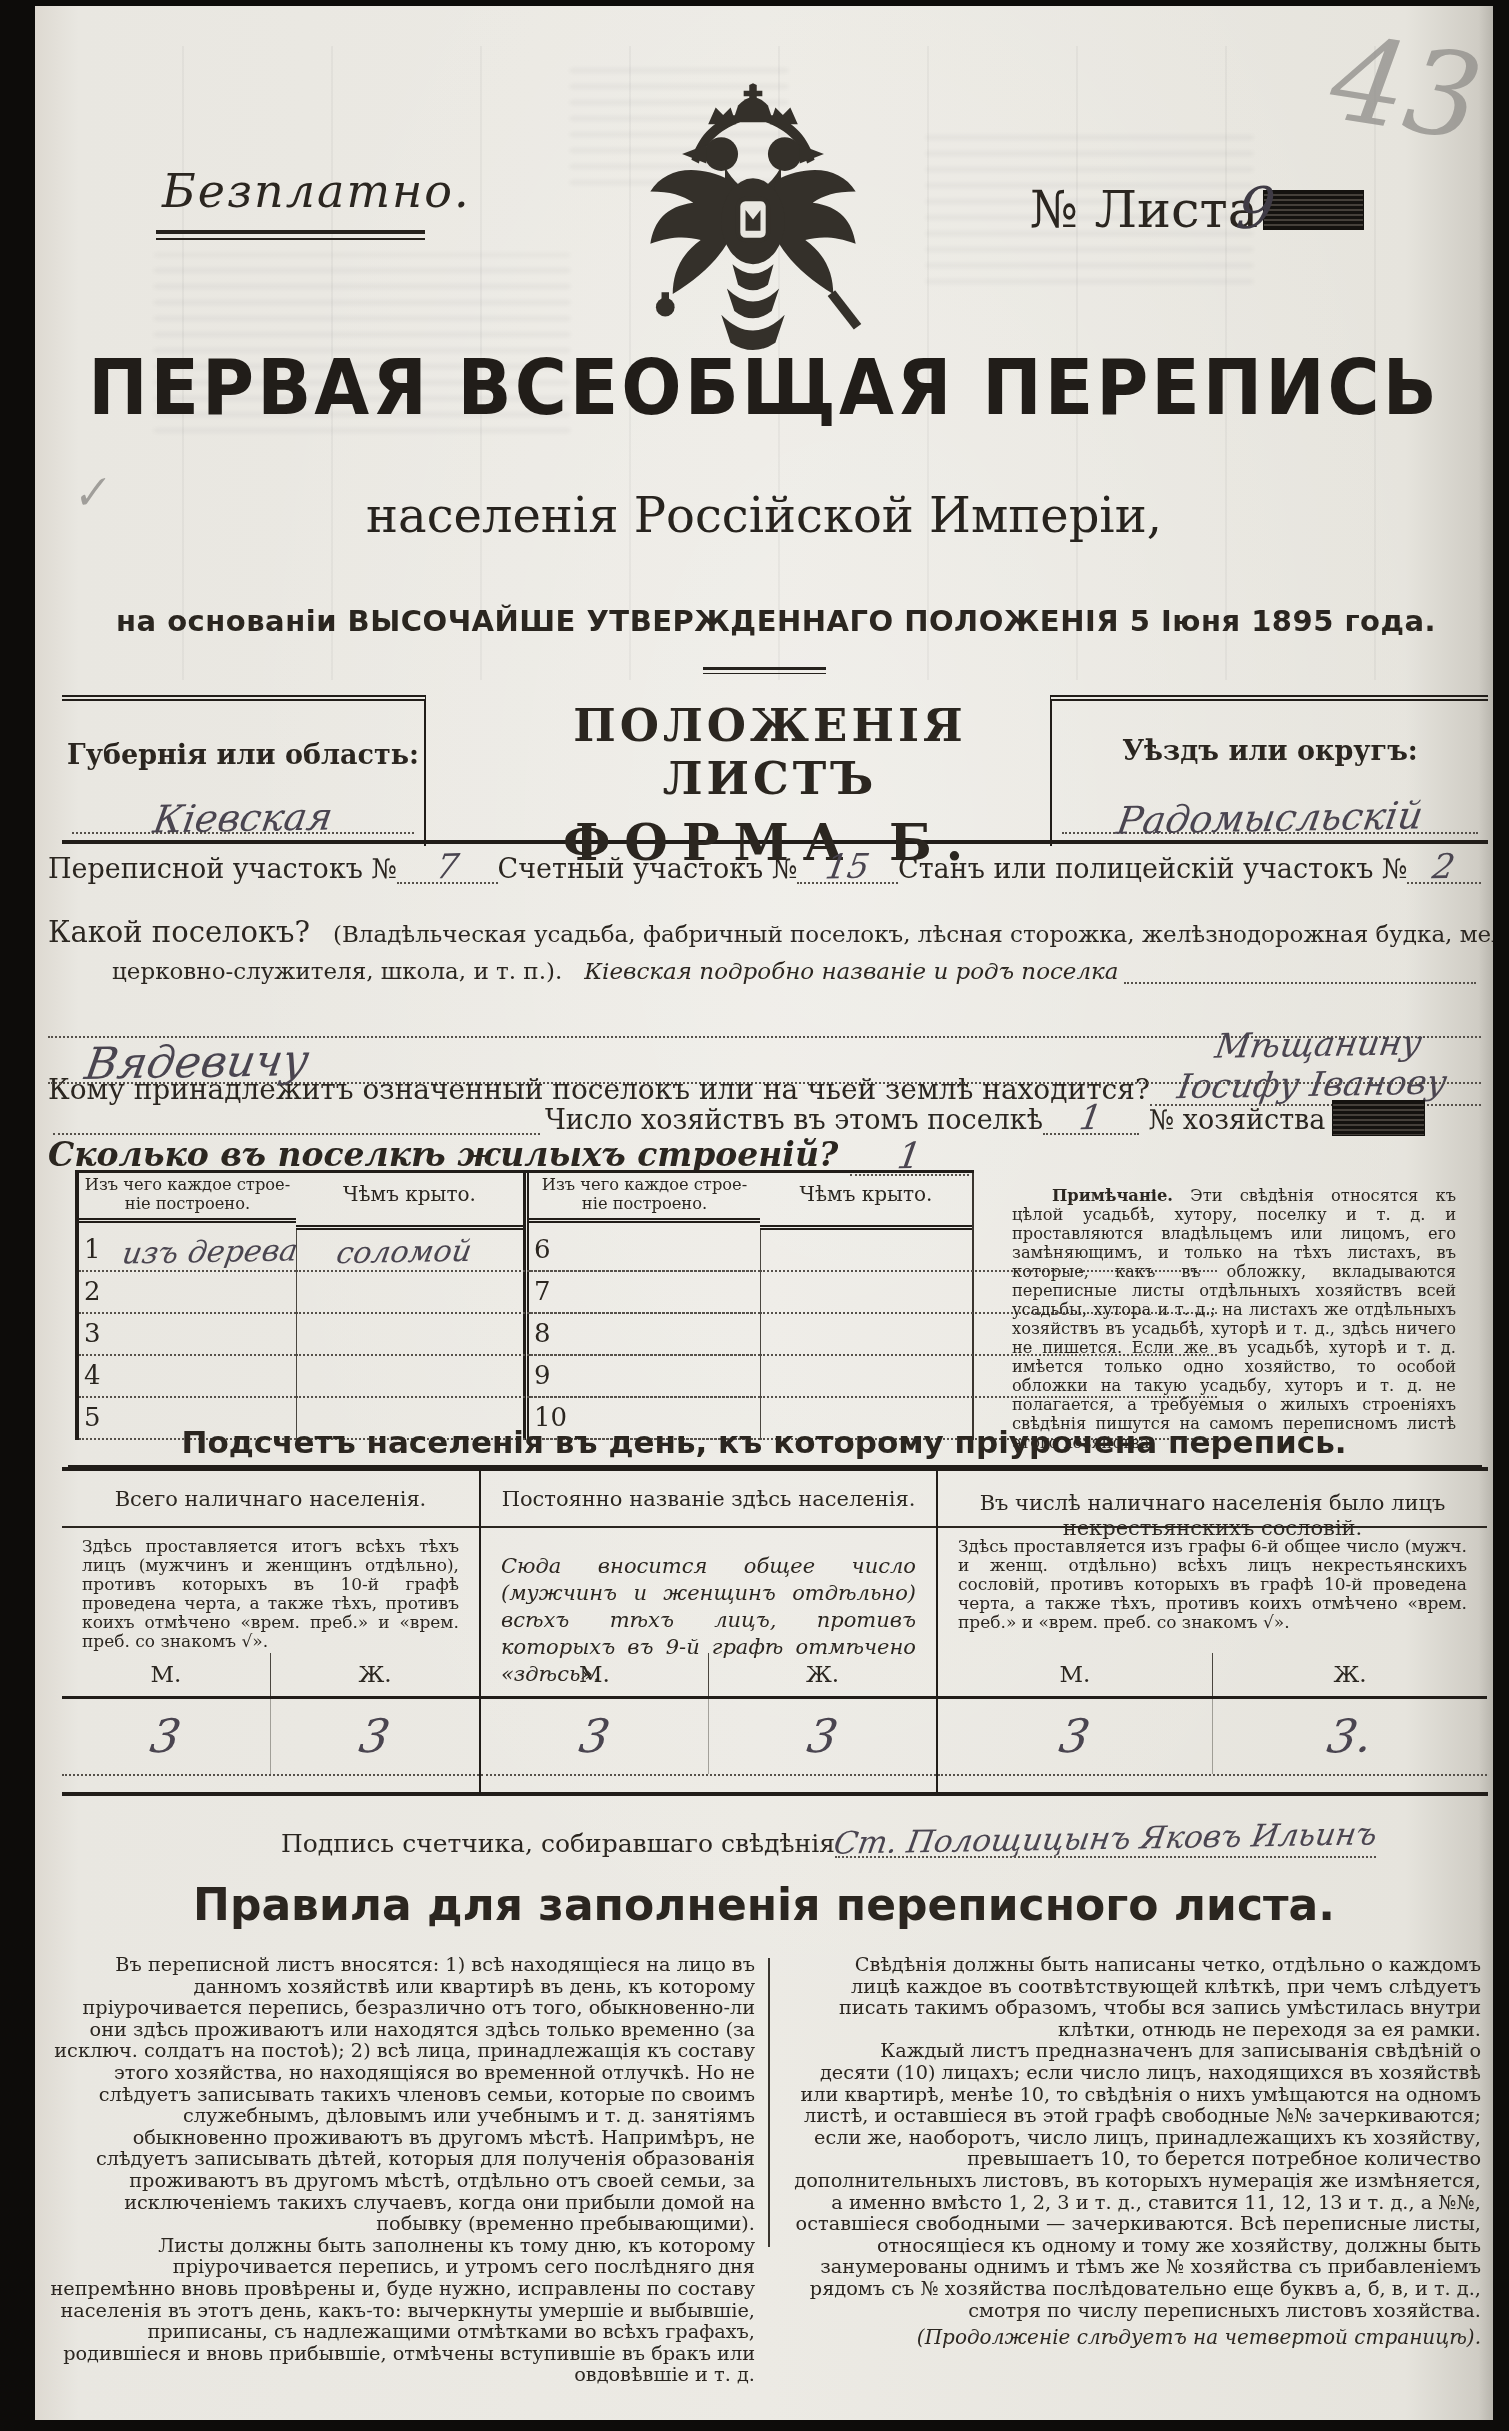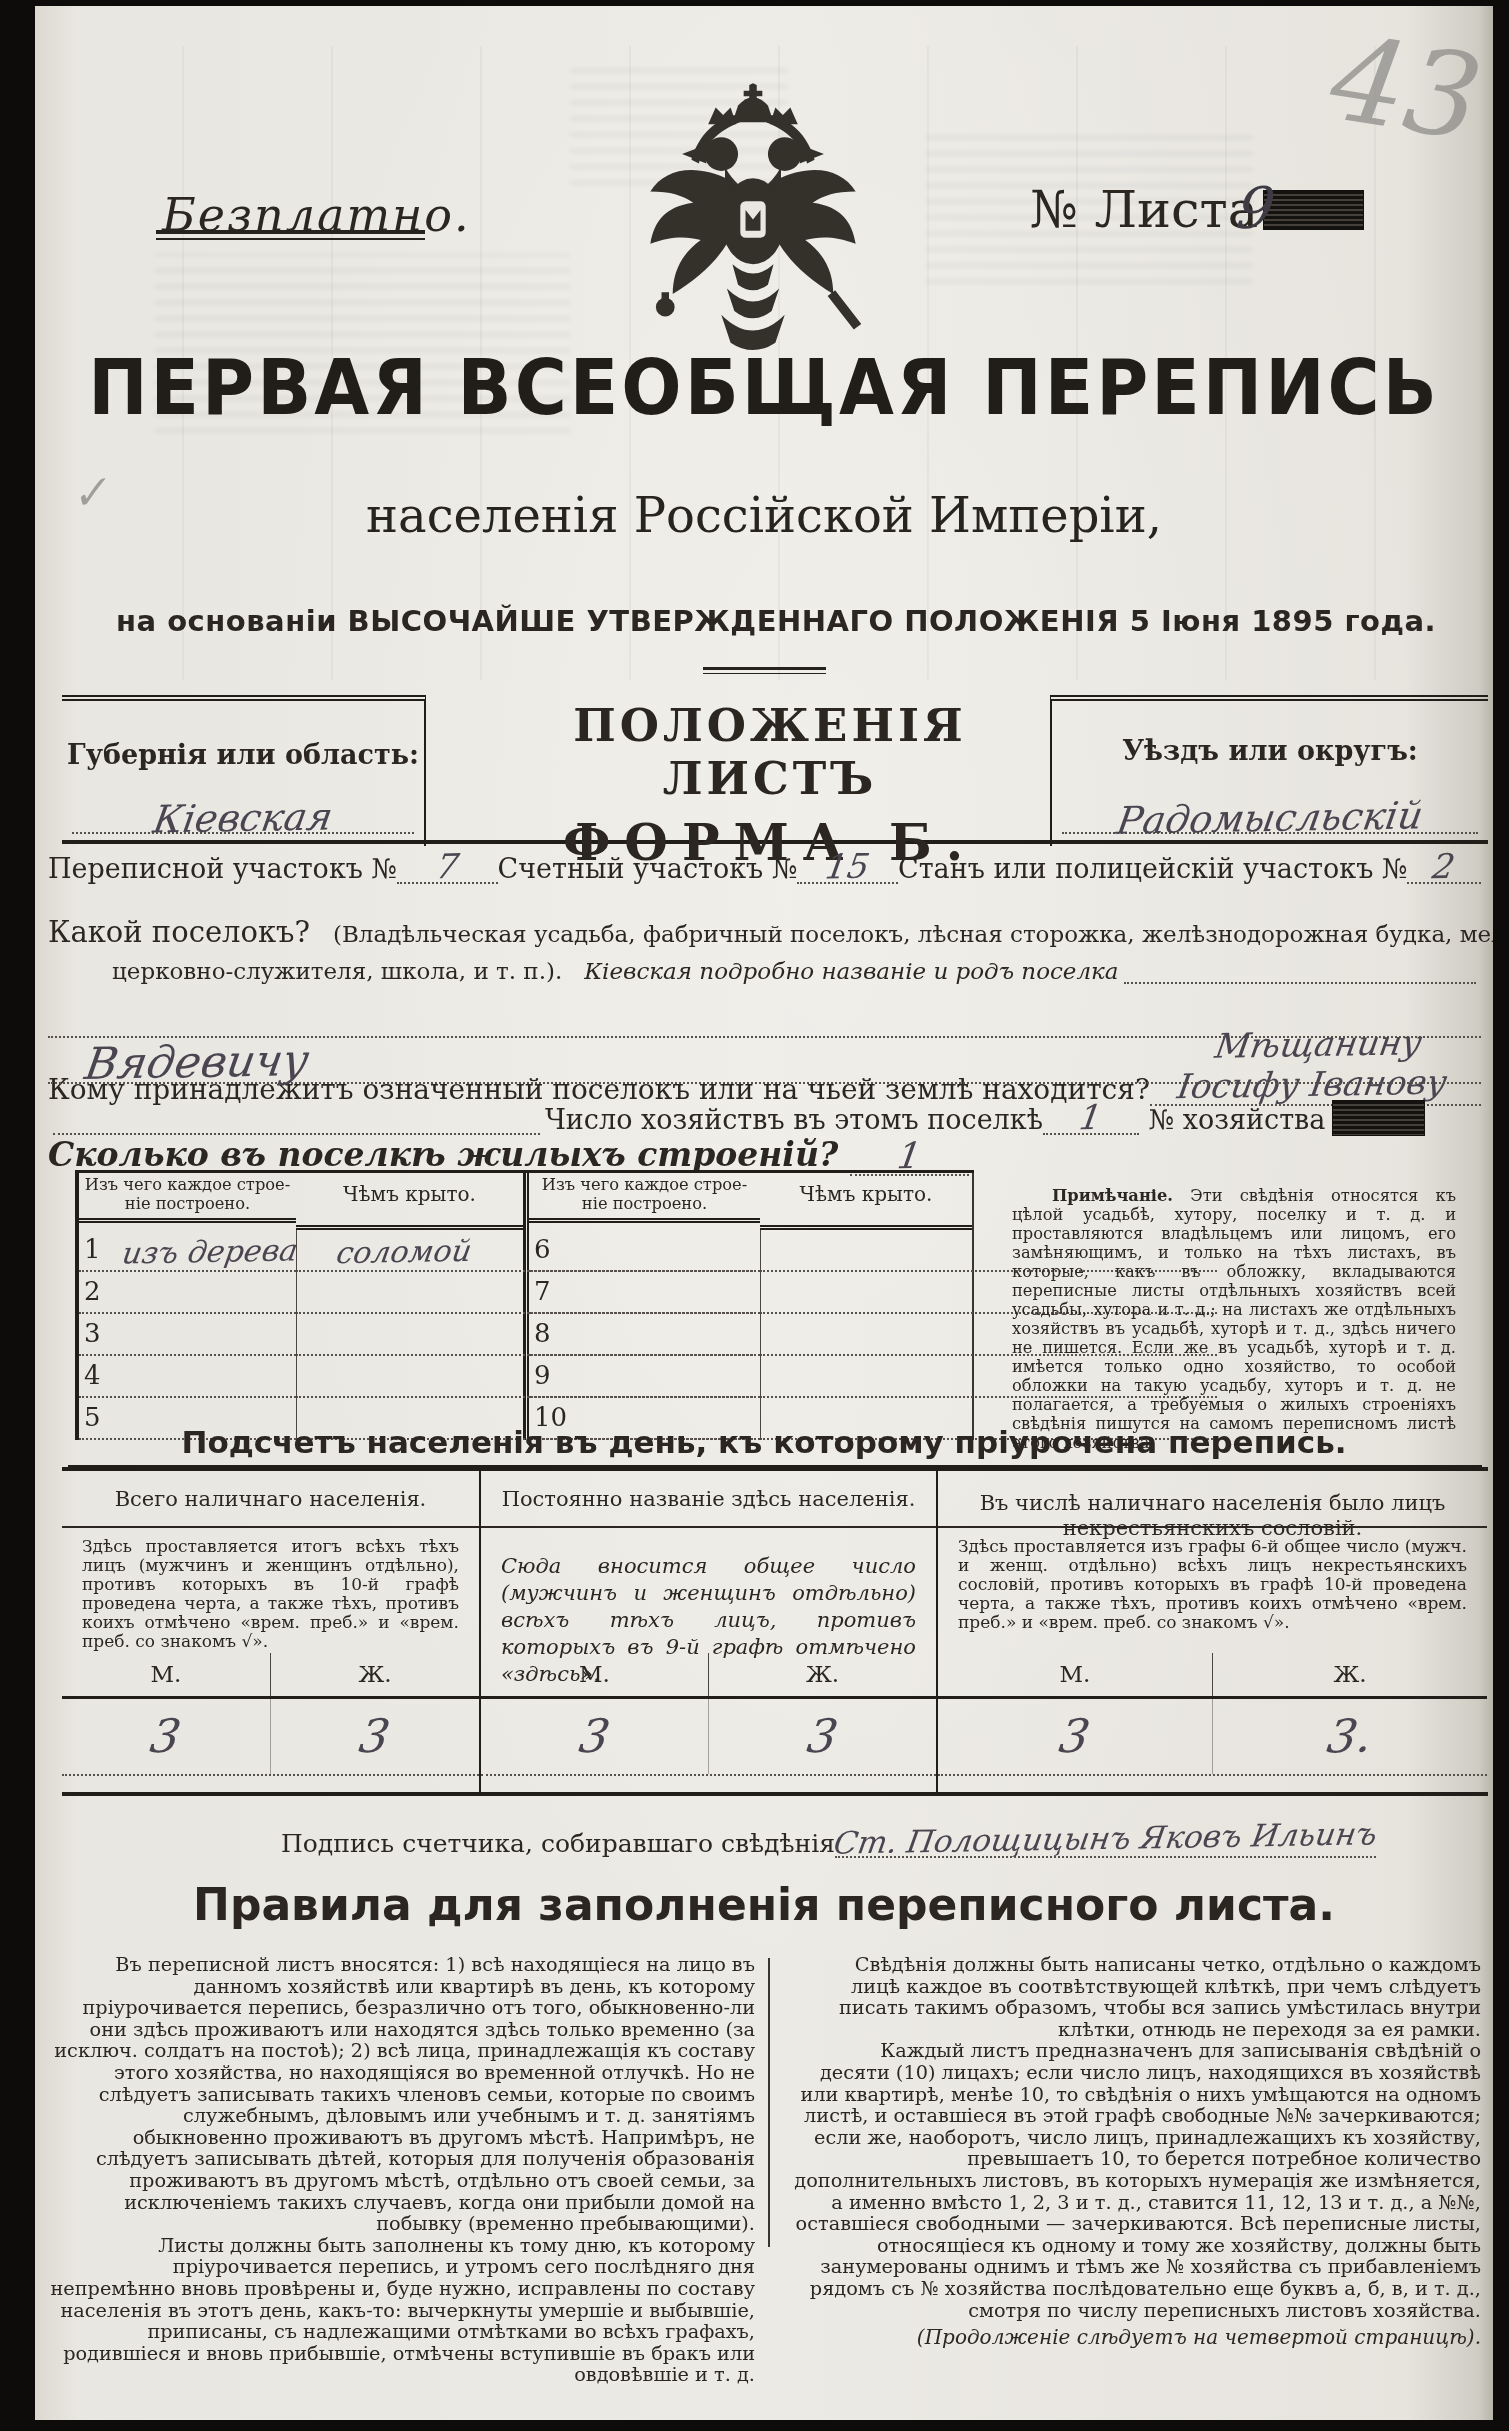--- a/index.html
+++ b/index.html
@@ -25,21 +25,21 @@
 
   .hw{font-style:italic;color:#4a4550;transform:skewX(-10deg) rotate(-1deg);display:inline-block;}
   .pencil{color:#8f8d89;font-style:italic;}
   .dots{flex:1 1 auto;border-bottom:2px dotted #55504a;height:1.05em;margin:0 5px;}
   .blank{display:inline-block;border-bottom:2px dotted #55504a;text-align:center;vertical-align:baseline;}
   .flexline{display:flex;align-items:flex-end;position:absolute;}
   .nowrap{white-space:nowrap;}
   .ital{font-style:italic;}
 
   
-  .free{position:absolute;left:127px;top:158px;font-size:46px;font-style:italic;letter-spacing:2px;margin-top:24px;}
+  .free{position:absolute;left:127px;top:158px;font-size:46px;font-style:italic;letter-spacing:2px;}
   .free-rule{position:absolute;left:121px;top:224px;width:269px;height:4px;
     border-top:4px solid #26221d;border-bottom:2px solid #26221d;}
   .eagle{position:absolute;left:606px;top:75px;width:224px;height:303px;}
   .sheetrow{position:absolute;left:995px;top:174px;font-size:51px;white-space:nowrap;}
   .redact{background:repeating-linear-gradient(180deg,#14120f 0 3px,#45403a 3px 5px);
     box-shadow:0 0 0 1px #14120f;display:inline-block;}
   .sheet-redact{width:99px;height:38px;vertical-align:-2px;margin-left:6px;position:relative;}
   .sheet-hw{position:absolute;left:-26px;top:-16px;font-size:57px;color:#3f3b45;}
   .corner43{position:absolute;left:1297px;top:14px;font-size:117px;transform:rotate(9deg);
     font-weight:normal;opacity:.75;}

